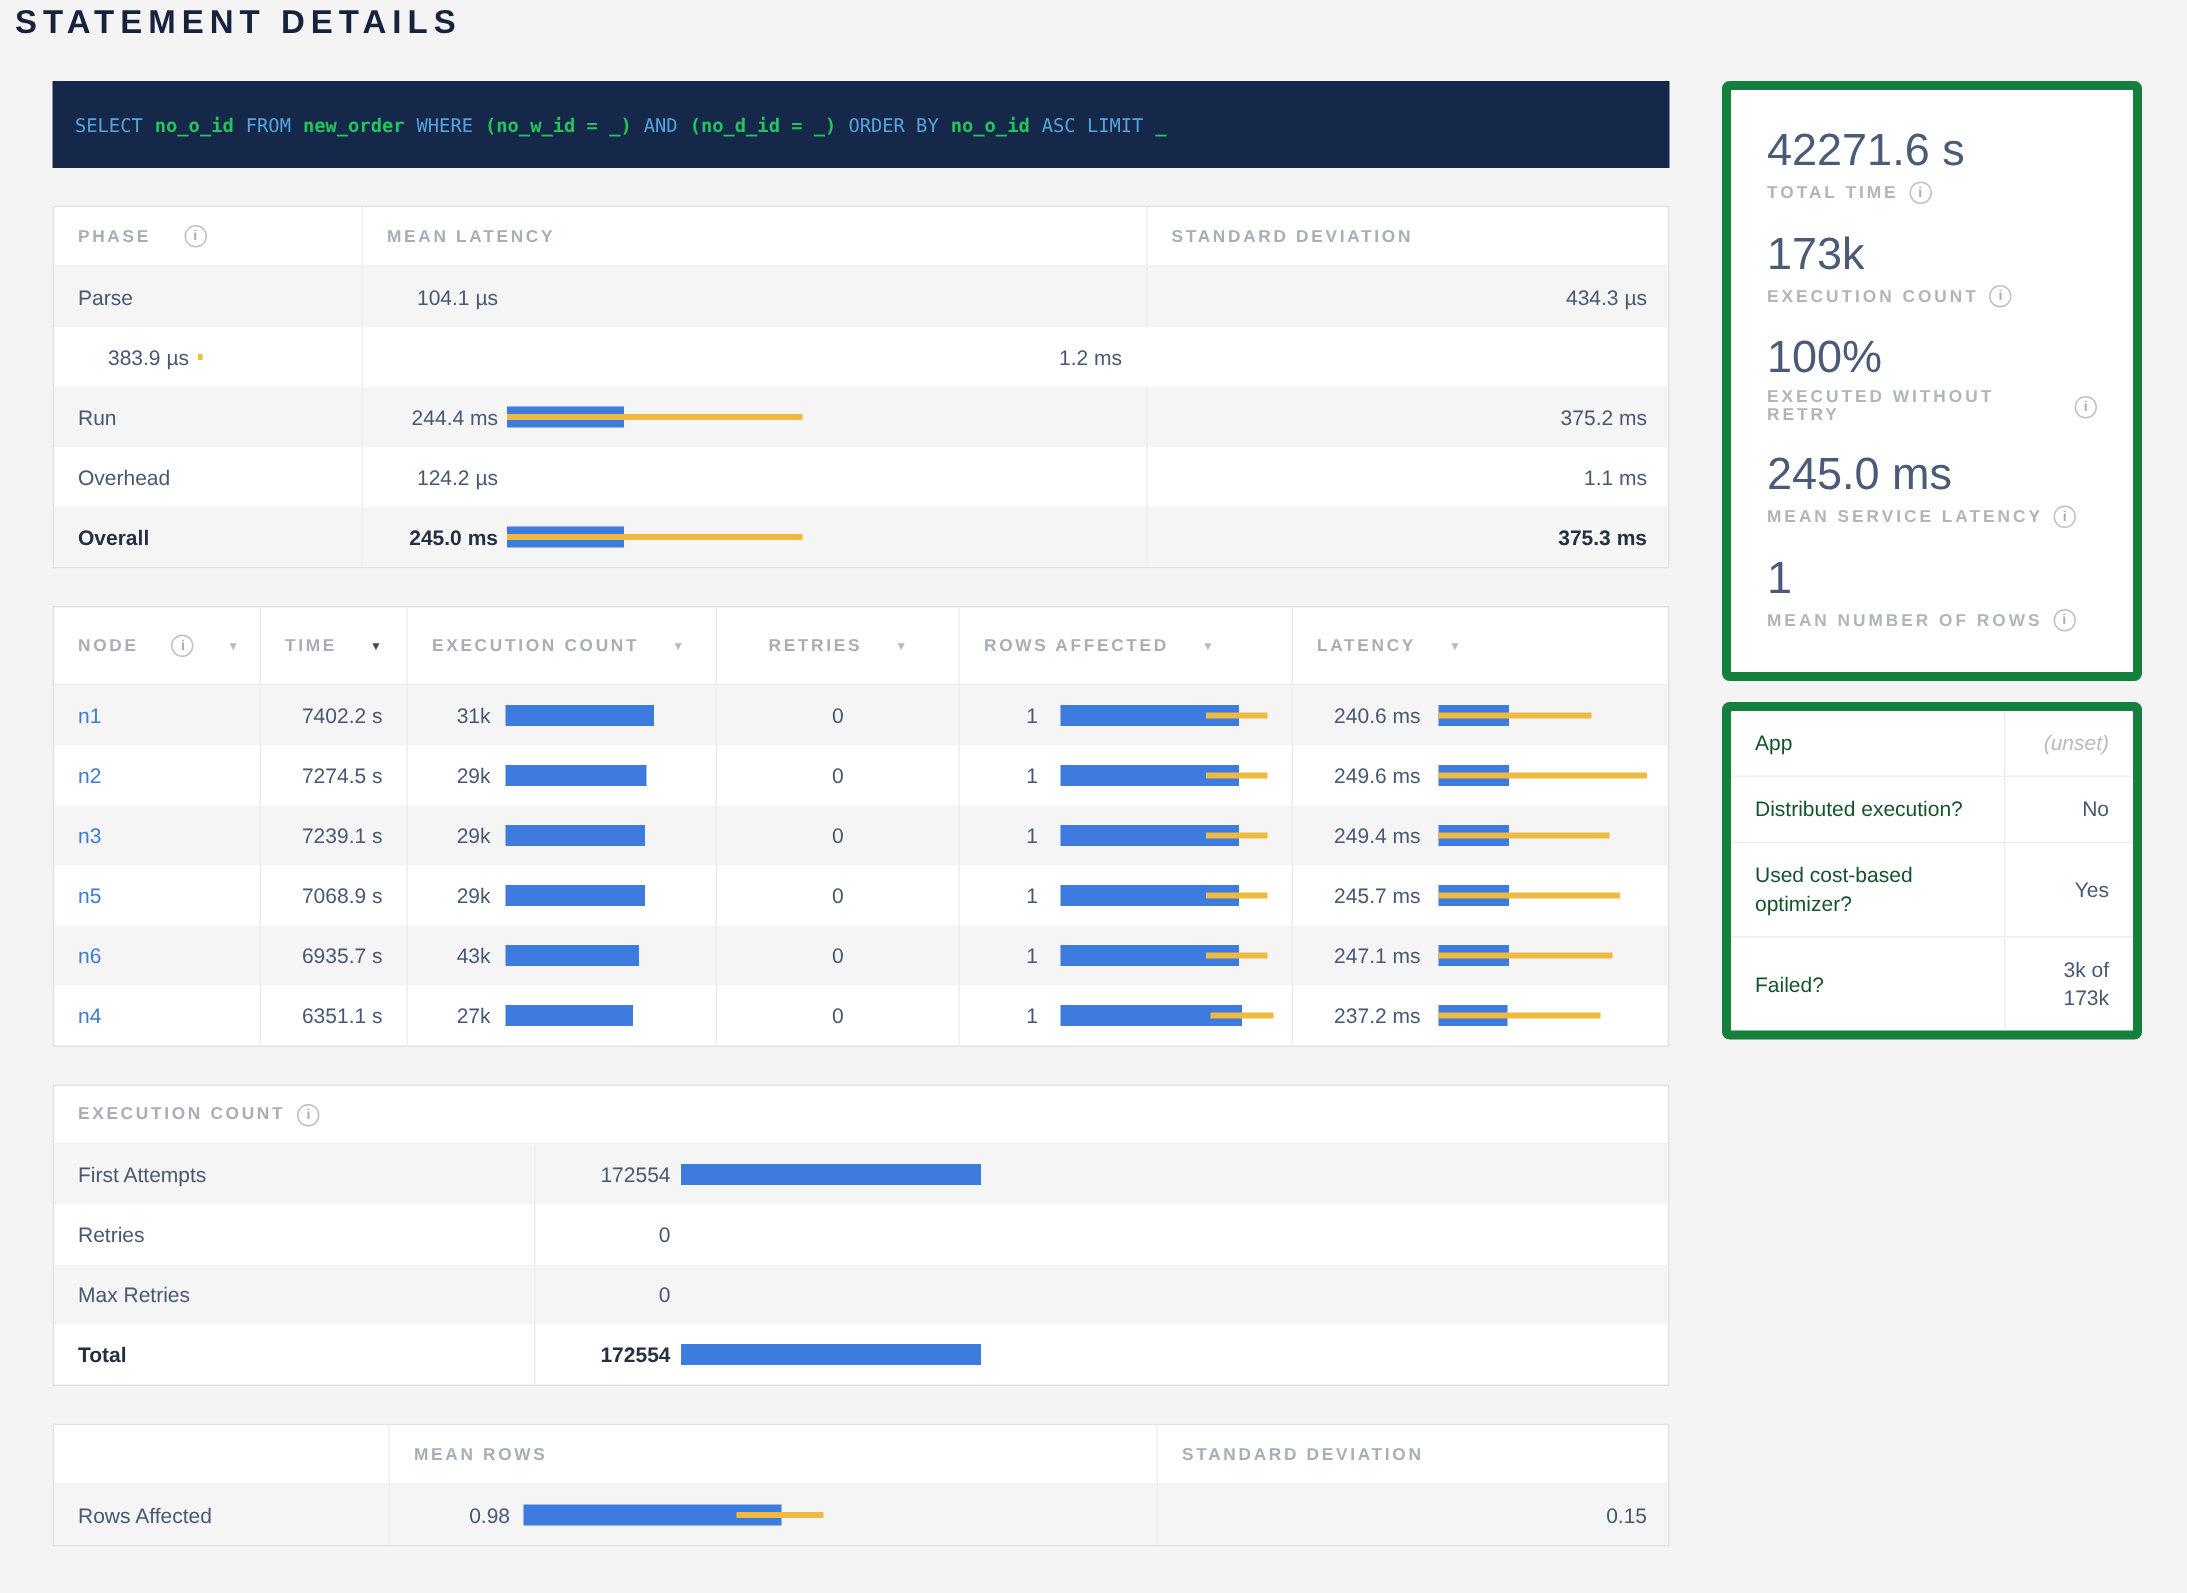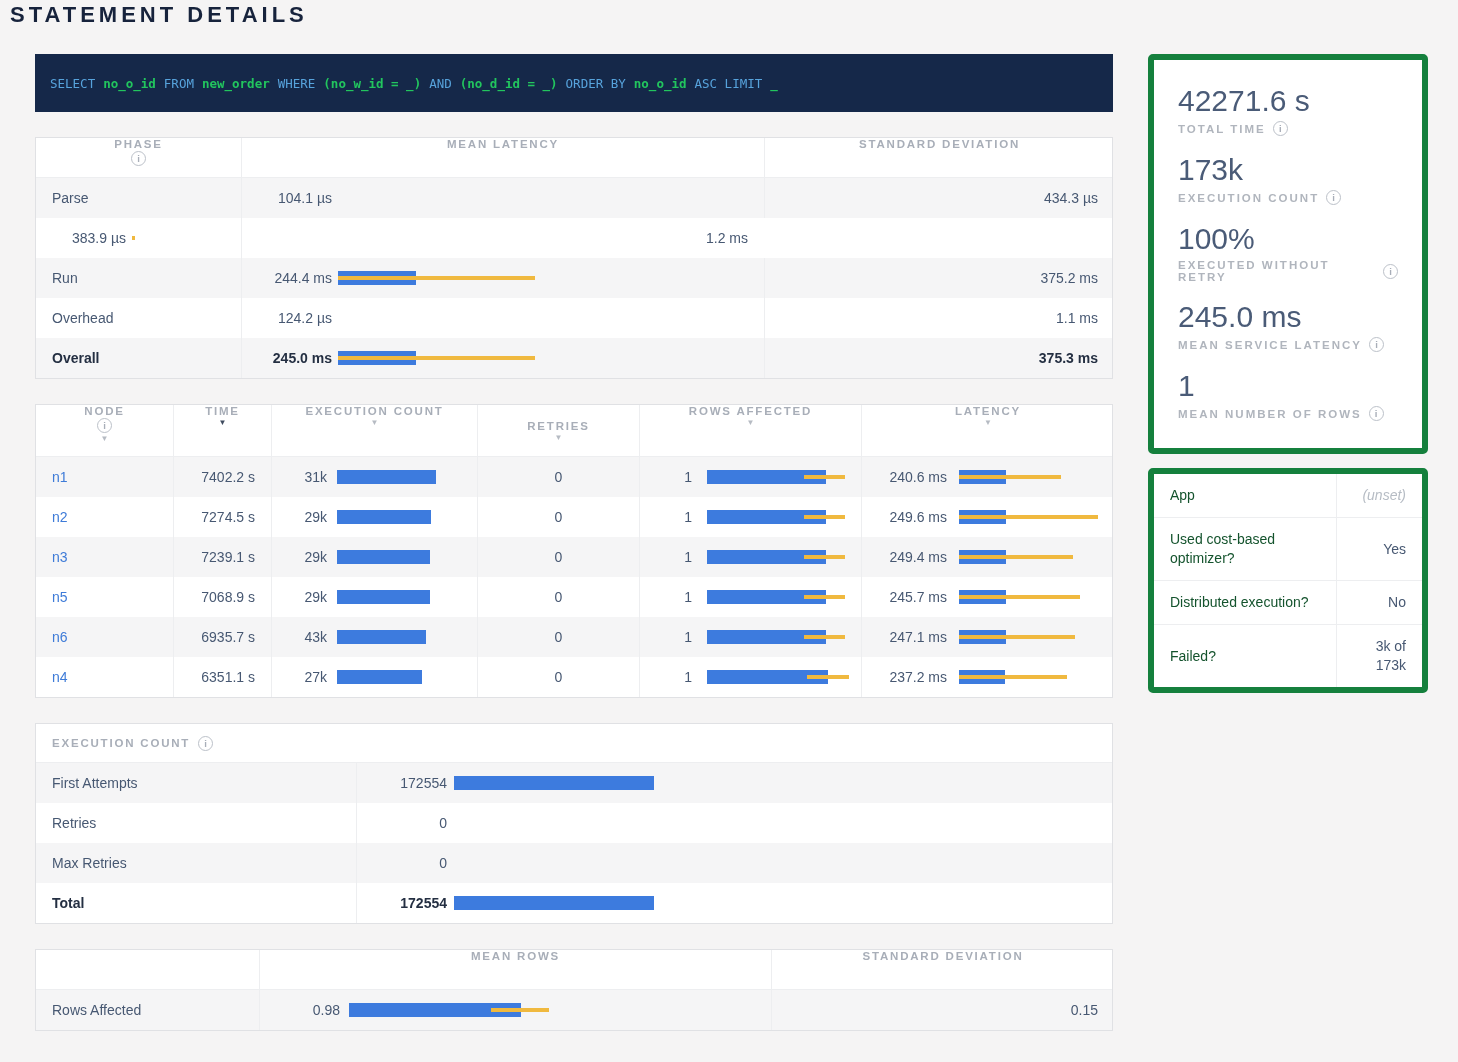--- a/index.html
+++ b/index.html
@@ -47,22 +47,21 @@
   .trow { display: grid; align-items: stretch; }
   .trow > div { display: flex; align-items: center; padding: 0 16px; }
   .trow > div + div { border-left: 1px solid #EDEEF0; }
   .tbl > .trow:nth-child(even) { background: #F5F5F6; }
   .hdr { height: 40px; border-bottom: 1px solid #EDEEF0; }
   .hdr > div {
     font-size: 11.5px;
     font-weight: bold;
     letter-spacing: 1.8px;
     color: #A8AEB8;
-    gap: 1px;
-    flex-direction: column;
+    gap: 22px;
   }
   .drow { height: 40px; font-size: 14px; }
   .bold-row { font-weight: bold; color: #242F42; }
 
   
   .phase-grid { grid-template-columns: 205px 523px 350px; }
   .node-grid  { grid-template-columns: 137px 98px 206px 162px 222px 253px; }
   .exec-grid  { grid-template-columns: 320px 758px; }
   .rows-grid  { grid-template-columns: 223px 512px 343px; }
   .node-grid.hdr { height: 52px; }
@@ -521,32 +520,32 @@
         <div class="app-row">
           <div>
               <span class="app-label">App</span>
             </div>
           <div>
               <span class="app-value unset">(unset)</span>
             </div>
         </div>
         <div class="app-row">
           <div>
+              <span class="app-label">Distributed execution?</span>
+            </div>
+          <div>
+              <span class="app-value">No</span>
+            </div>
+        </div>
+        <div class="app-row">
+          <div>
               <span class="app-label">Used cost-based optimizer?</span>
             </div>
           <div>
               <span class="app-value">Yes</span>
-            </div>
-        </div>
-        <div class="app-row">
-          <div>
-              <span class="app-label">Distributed execution?</span>
-            </div>
-          <div>
-              <span class="app-value">No</span>
             </div>
         </div>
         <div class="app-row">
           <div>
               <span class="app-label">Failed?</span>
             </div>
           <div>
               <span class="app-value">3k of 173k</span>
             </div>
         </div>

